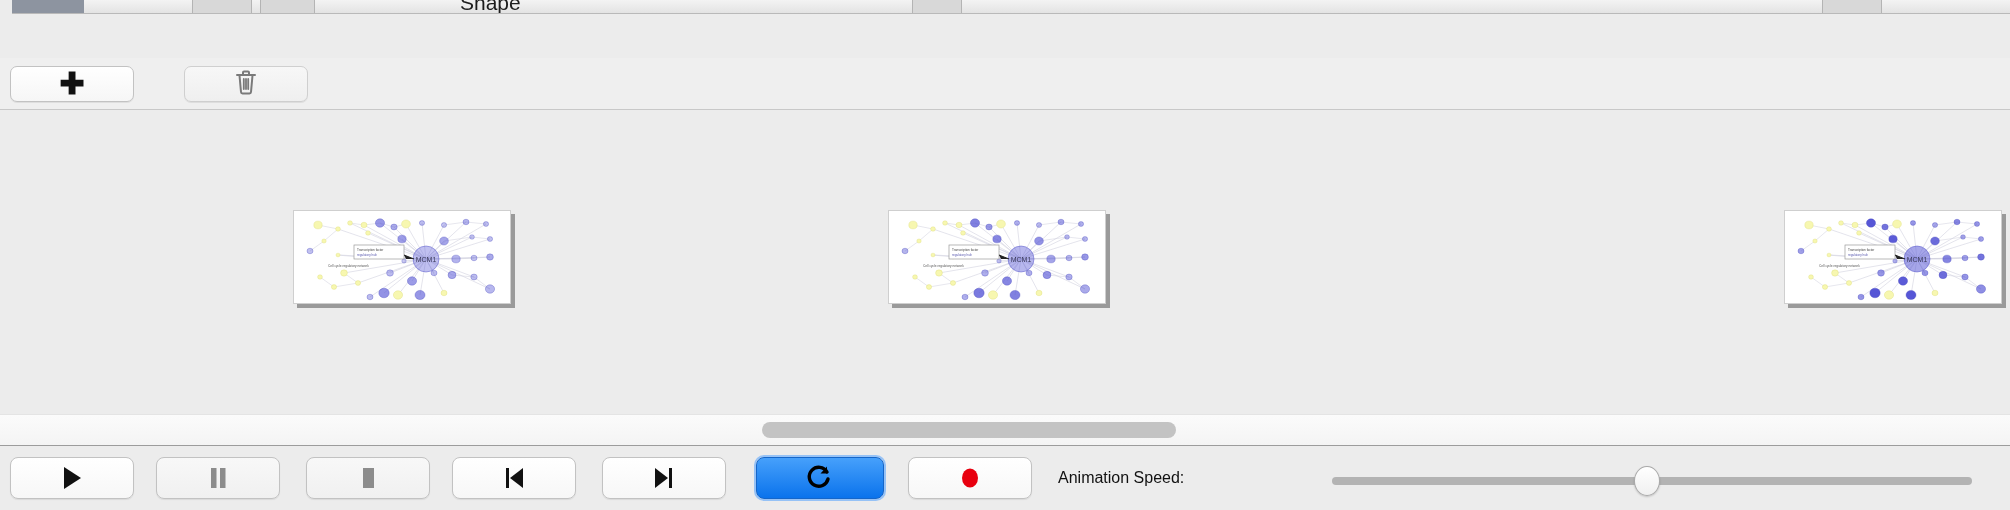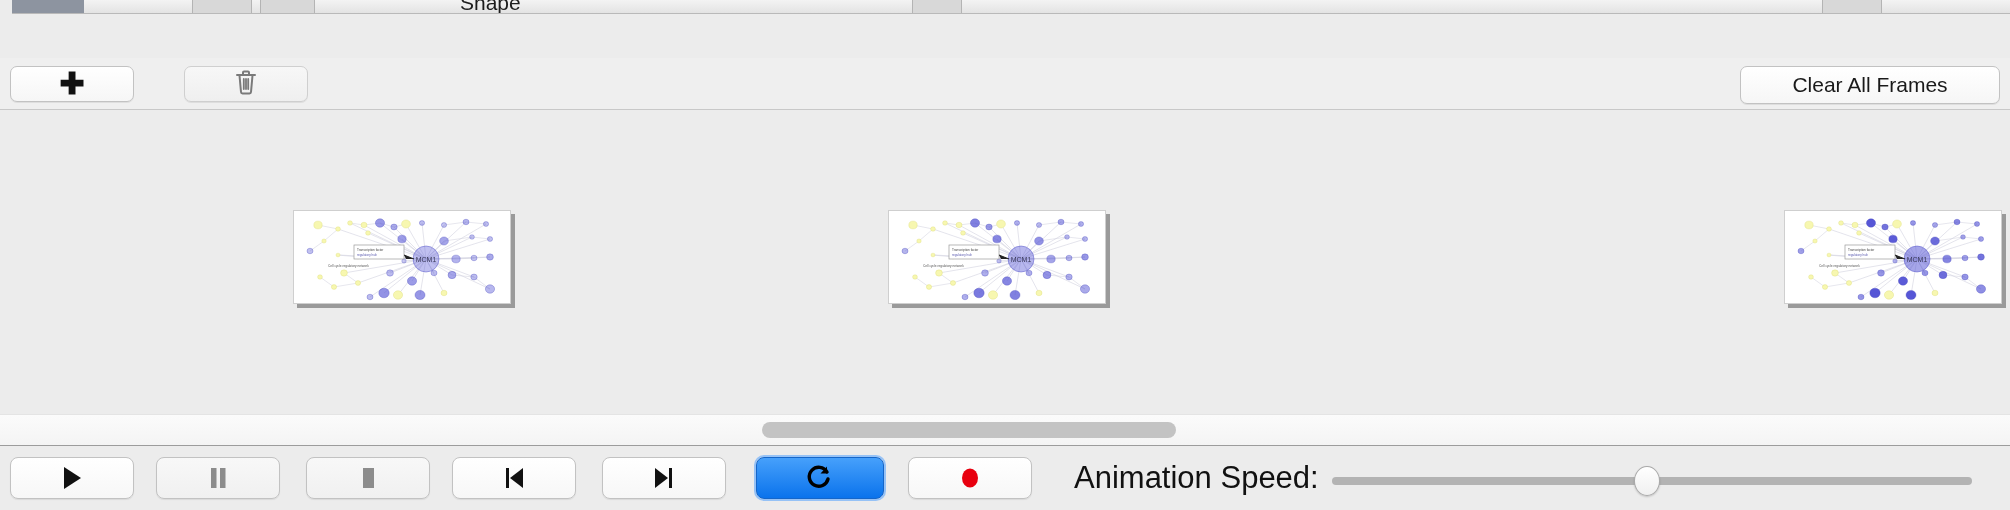--- a/index.html
+++ b/index.html
@@ -117,21 +117,21 @@
   }
   .ctrl.dim { background: linear-gradient(#f8f8f8, #f0f0f0); }
   .ctrl.active {
     background: linear-gradient(#46a0fb, #0a73ec);
     border: 1px solid #1566c9;
     box-shadow: 0 0 0 2px rgba(80,160,255,.55);
   }
   .ctrl svg { display: block; }
   .speed-label {
     position: absolute; top: 10px; height: 42px; display: flex; align-items: center;
-    font-size: 31px; color: #111; white-space: nowrap; margin-left: 16px;
+    font-size: 16px; color: #111; white-space: nowrap;
   }
   .slider { position: absolute; top: 30px; height: 8px; border-radius: 4px; background: #b3b3b3; }
   .slider-thumb {
     position: absolute; top: 19px; width: 26px; height: 30px; border-radius: 50%;
     background: linear-gradient(#ffffff, #f0f0f0);
     border: 1px solid #a9a9a9; box-shadow: 0 1px 2px rgba(0,0,0,.18);
   }
 </style>
 </head>
 <body>
@@ -159,23 +159,20 @@
       <span>
         <svg width="24" height="26" viewBox="0 0 24 26">
           <path d="M3 6 h18" stroke="#7a7a7a" stroke-width="2" fill="none" stroke-linecap="round"></path>
           <path d="M9 6 V3.5 a1 1 0 0 1 1-1 h4 a1 1 0 0 1 1 1 V6" stroke="#7a7a7a" stroke-width="2" fill="none"></path>
           <path d="M5.5 6.5 L7 23 a1.5 1.5 0 0 0 1.5 1.4 h7 A1.5 1.5 0 0 0 17 23 L18.5 6.5" stroke="#7a7a7a" stroke-width="2" fill="none" stroke-linejoin="round"></path>
           <path d="M9.8 10 v10 M12 10 v10 M14.2 10 v10" stroke="#7a7a7a" stroke-width="1.8" stroke-linecap="round"></path>
         </svg>
       </span>
     </div>
 
-    <div class="btn" id="clear-frames-btn">
-      <span>Clear All Frames</span>
-    </div>
   </div>
 
   <div class="timeline-panel">
     <div id="frames-layer">
         <div class="frame" style="left: 293px; top: 100px;">
           <div class="shadow"></div>
           <div class="canvas">
             <svg viewBox="0 0 218 94" xmlns="http://www.w3.org/2000/svg">
               <rect width="218" height="94" fill="#ffffff"></rect>
               <line x1="132" y1="48" x2="44" y2="18" stroke="#c9c9d8" stroke-width="0.5"></line>

